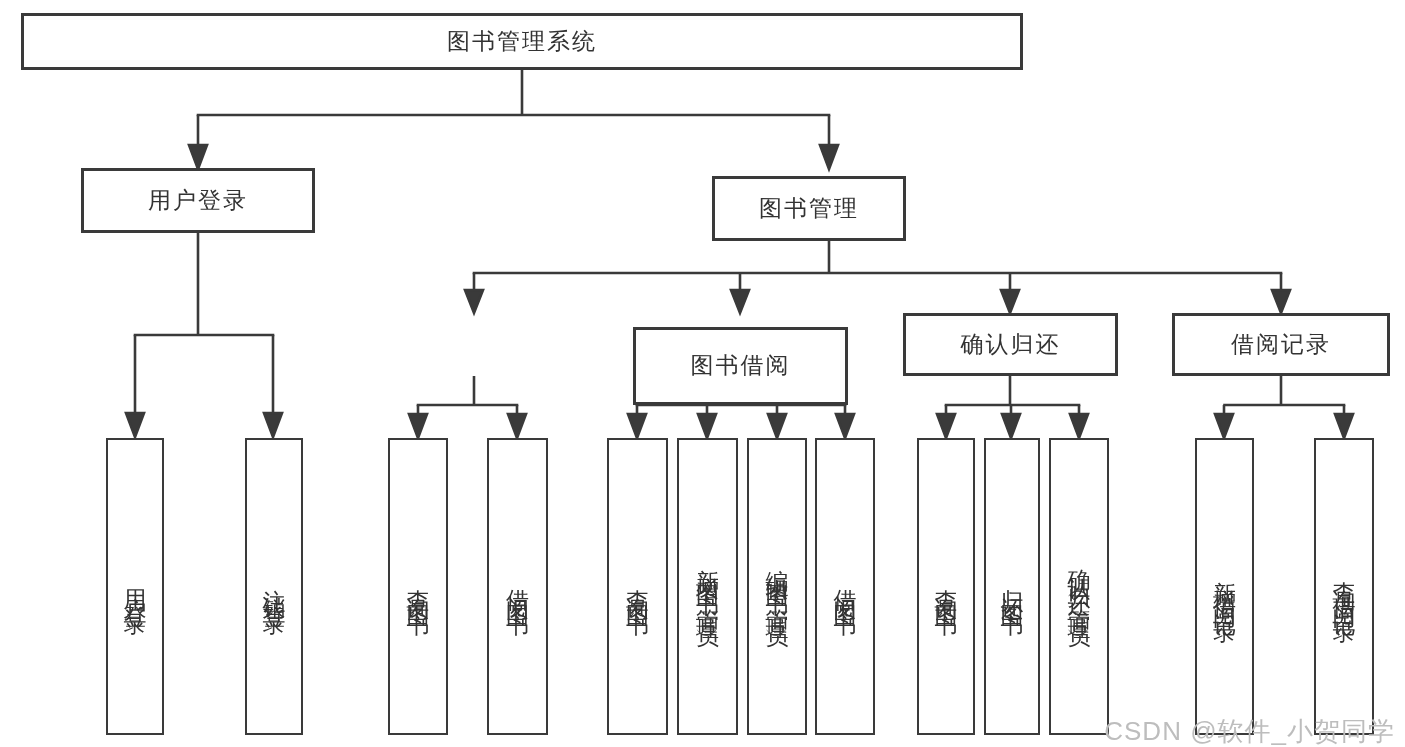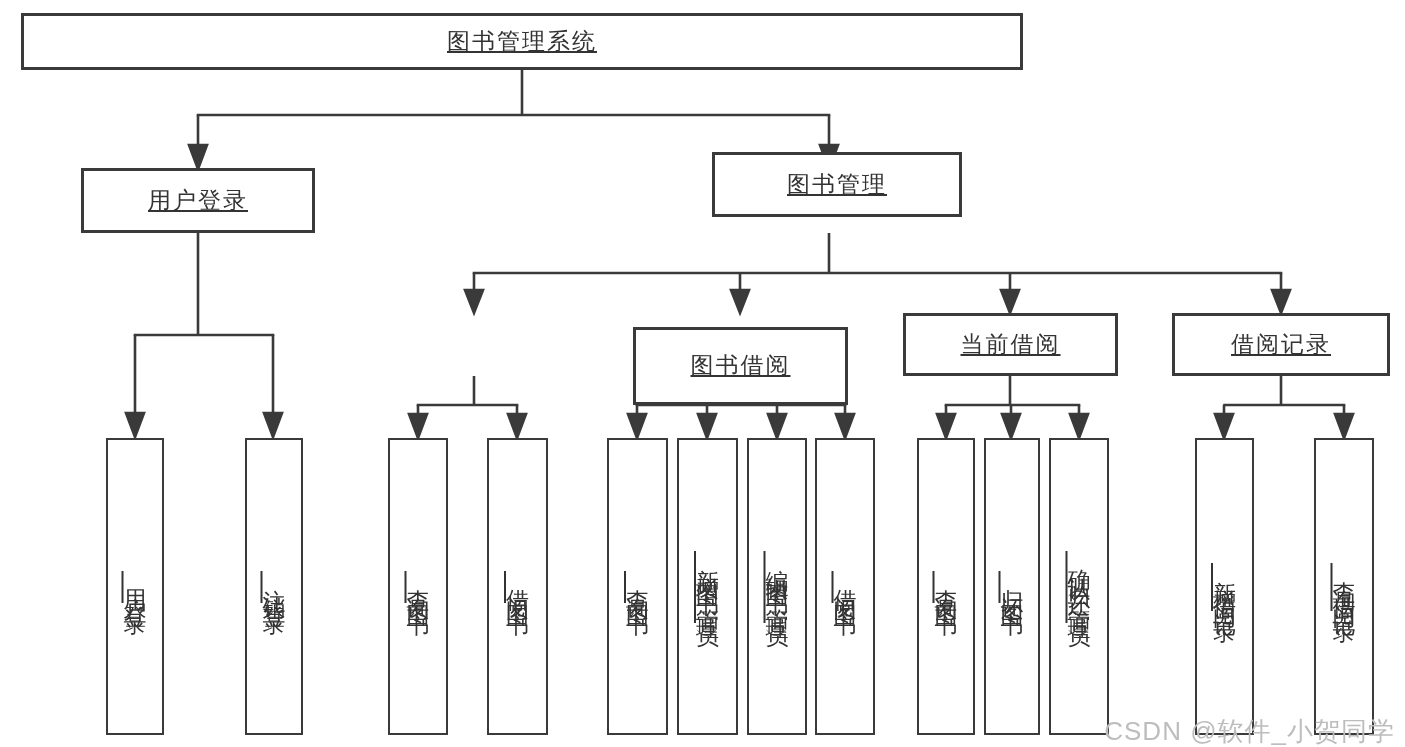--- a/index.html
+++ b/index.html
@@ -21,21 +21,20 @@
     border:3px solid #3a3a3a;
     background:#ffffff;
     display:flex;
     align-items:center;
     justify-content:center;
     font-size:23px;
     letter-spacing:2px;
     z-index:2;
     line-height:1.2;
     white-space:nowrap;
-    text-decoration:underline;
   }
   .leaf {
     top:438px;
     height:297px;
     writing-mode:vertical-rl;
     text-orientation:mixed;
     letter-spacing:8px;
     line-height:1;
     border-width:2.5px;
   }
@@ -127,24 +126,24 @@
       <line x1="1224" y1="405" x2="1224" y2="415"></line>
       <polygon points="1215,414 1233,414 1224,438"></polygon>
       <line x1="1344" y1="405" x2="1344" y2="415"></line>
       <polygon points="1335,414 1353,414 1344,438"></polygon>
     </g>
   </svg>
 
   <div class="box" style="left:21px;top:13px;width:1002px;height:57px">图书管理系统</div>
 
   <div class="box" style="left:81px;top:168px;width:234px;height:65px">用户登录</div>
-  <div class="box" style="left:712px;top:152px;width:250px;height:65px">图书管理</div>
+  <div class="box" style="left:712px;top:176px;width:194px;height:65px">图书管理</div>
 
   <div class="box" style="left:633px;top:327px;width:215px;height:78px">图书借阅</div>
-  <div class="box" style="left:903px;top:313px;width:215px;height:63px">当前借阅</div>
+  <div class="box" style="left:903px;top:313px;width:215px;height:63px">确认归还</div>
   <div class="box" style="left:1172px;top:313px;width:218px;height:63px">借阅记录</div>
 
   <div class="box leaf" style="left:106px;width:58px">用户登录</div>
   <div class="box leaf" style="left:245px;width:58px">注销登录</div>
 
   <div class="box leaf" style="left:388px;width:60px">查询图书</div>
   <div class="box leaf" style="left:487px;width:61px">借阅图书</div>
 
   <div class="box leaf" style="left:607px;width:61px">查询图书</div>
   <div class="box leaf" style="left:677px;width:61px">新增图书（管理员）</div>

